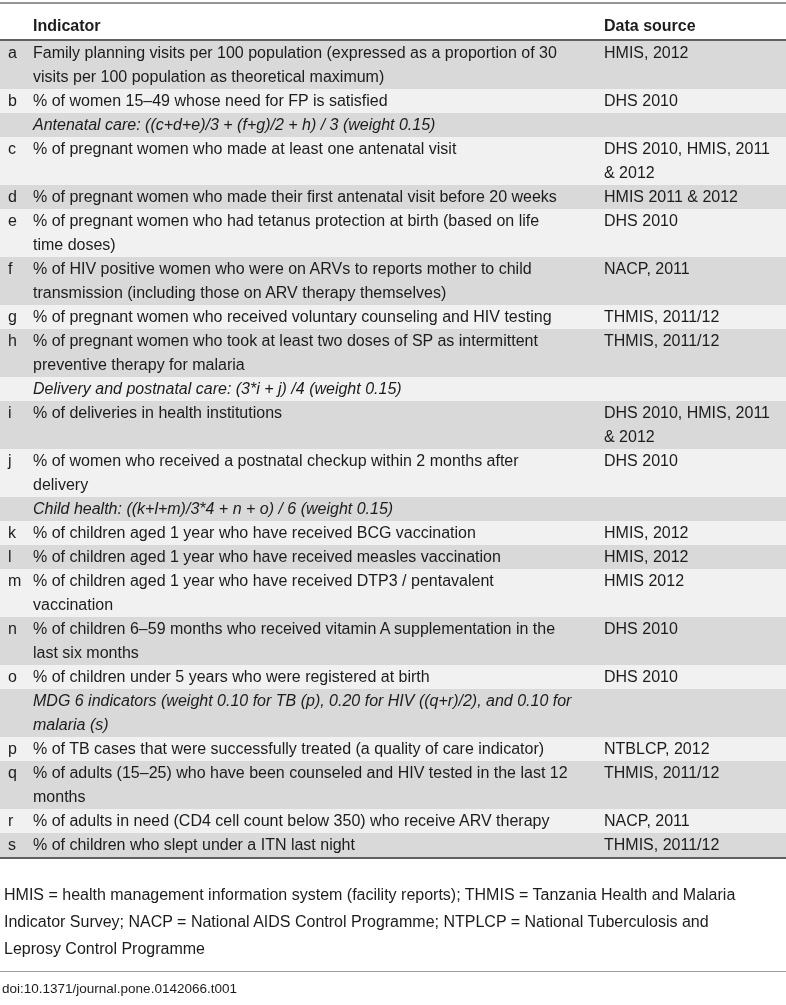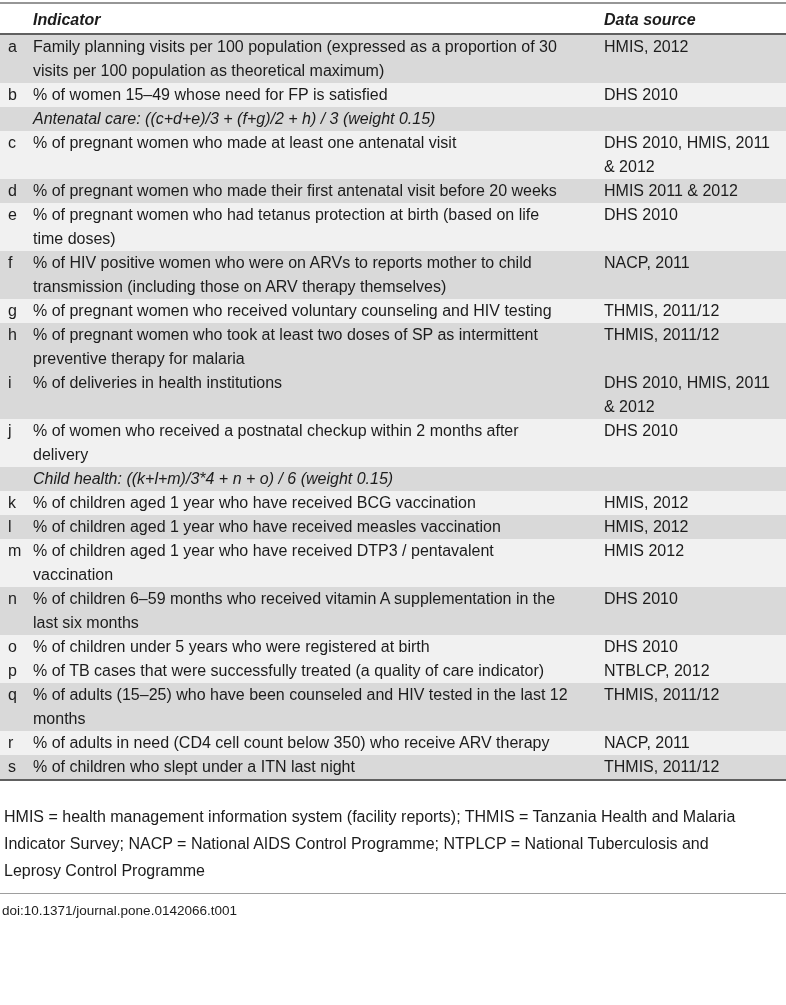--- a/index.html
+++ b/index.html
@@ -28,25 +28,24 @@
   }
   col.c-letter { width: 30px; }
   col.c-indicator { width: 566px; }
   col.c-source { width: 190px; }
 
   thead th {
     text-align: left;
     font-size: 16px;
     font-weight: bold;
     line-height: 16px;
-    padding: 8px 0 5px 0;
+    padding: 14px 0 5px 0;
     background: #ffffff;
     border-bottom: 2px solid var(--border-strong, #606060);
     vertical-align: top;
-    font-style: italic;
   }
   th.h-indicator { padding-left: 3px; }
   th.h-source { padding-left: 8px; }
 
   td {
     font-size: 16px;
     line-height: 24px;
     vertical-align: top;
     padding: 0;
   }
@@ -135,20 +134,25 @@
         <tr class="row-light">
           <td class="cell-letter">g</td>
           <td class="cell-indicator">% of pregnant women who received voluntary counseling and HIV testing</td>
           <td class="cell-source">THMIS, 2011/12</td>
         </tr>
         <tr class="row-dark">
           <td class="cell-letter">h</td>
           <td class="cell-indicator">% of pregnant women who took at least two doses of SP as intermittent preventive therapy for malaria</td>
           <td class="cell-source">THMIS, 2011/12</td>
         </tr>
+        <tr class="row-light section-row">
+          <td class="cell-letter"></td>
+          <td class="cell-indicator">Delivery and postnatal care: (3*i + j) /4 (weight 0.15)</td>
+          <td class="cell-source"></td>
+        </tr>
         <tr class="row-dark">
           <td class="cell-letter">i</td>
           <td class="cell-indicator">% of deliveries in health institutions</td>
           <td class="cell-source">DHS 2010, HMIS, 2011 &amp; 2012</td>
         </tr>
         <tr class="row-light">
           <td class="cell-letter">j</td>
           <td class="cell-indicator">% of women who received a postnatal checkup within 2 months after delivery</td>
           <td class="cell-source">DHS 2010</td>
         </tr>
@@ -175,20 +179,25 @@
         <tr class="row-dark">
           <td class="cell-letter">n</td>
           <td class="cell-indicator">% of children 6–59 months who received vitamin A supplementation in the last six months</td>
           <td class="cell-source">DHS 2010</td>
         </tr>
         <tr class="row-light">
           <td class="cell-letter">o</td>
           <td class="cell-indicator">% of children under 5 years who were registered at birth</td>
           <td class="cell-source">DHS 2010</td>
         </tr>
+        <tr class="row-dark section-row">
+          <td class="cell-letter"></td>
+          <td class="cell-indicator">MDG 6 indicators (weight 0.10 for TB (p), 0.20 for HIV ((q+r)/2), and 0.10 for malaria (s)</td>
+          <td class="cell-source"></td>
+        </tr>
         <tr class="row-light">
           <td class="cell-letter">p</td>
           <td class="cell-indicator">% of TB cases that were successfully treated (a quality of care indicator)</td>
           <td class="cell-source">NTBLCP, 2012</td>
         </tr>
         <tr class="row-dark">
           <td class="cell-letter">q</td>
           <td class="cell-indicator">% of adults (15–25) who have been counseled and HIV tested in the last 12 months</td>
           <td class="cell-source">THMIS, 2011/12</td>
         </tr>

